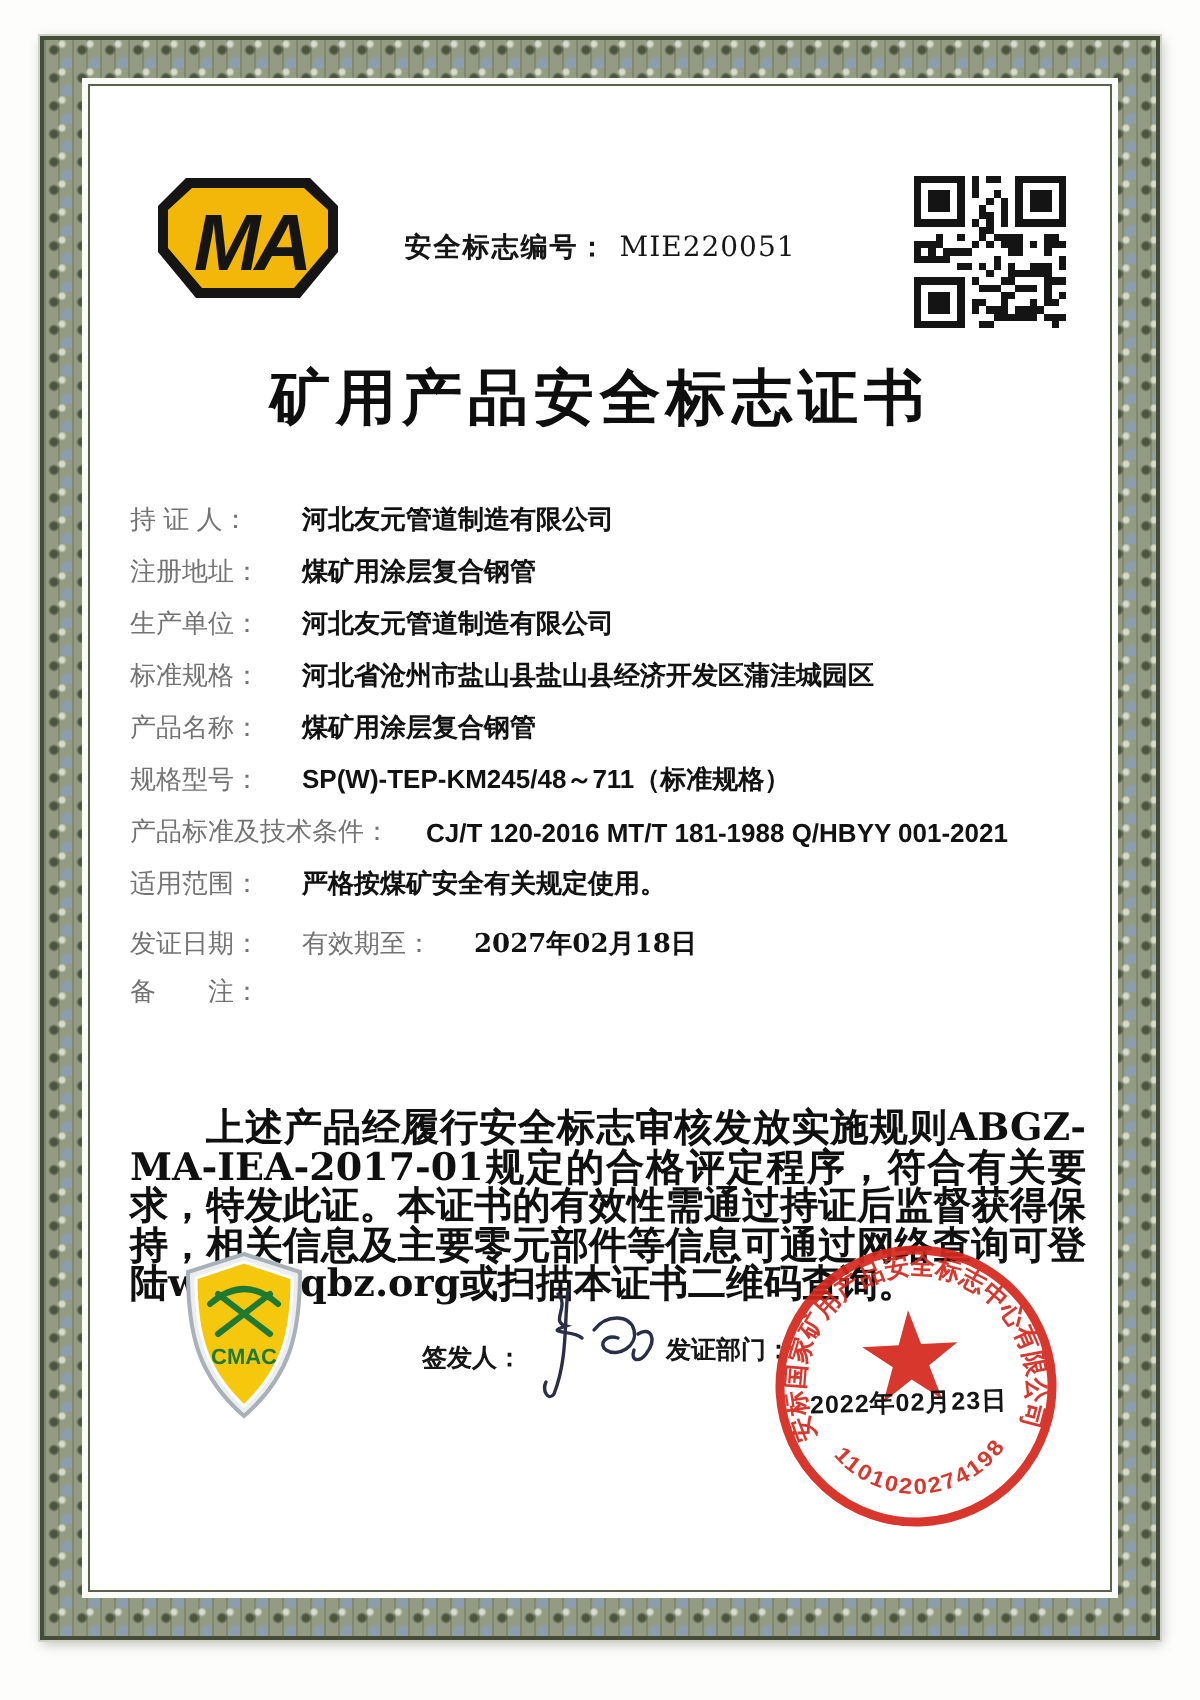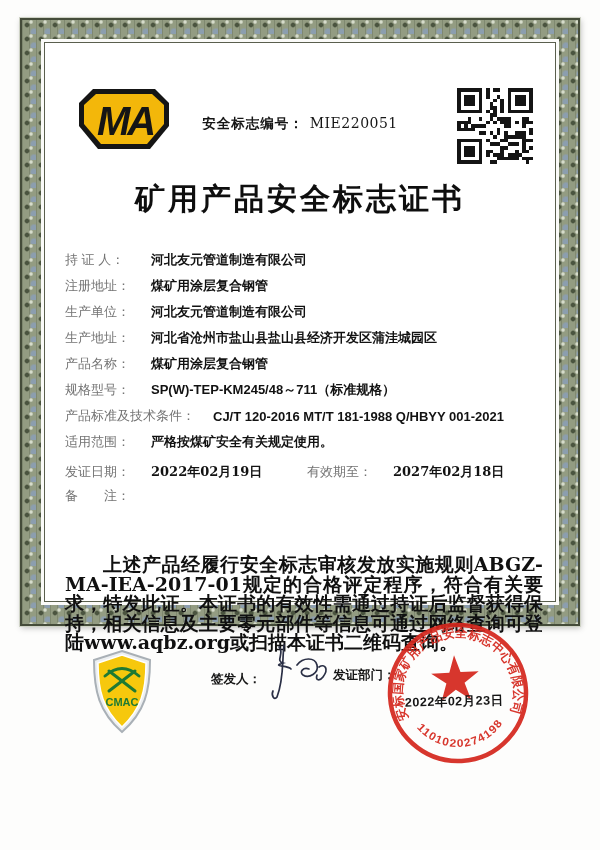--- a/index.html
+++ b/index.html
@@ -1,19 +1,19 @@
 <!DOCTYPE html>
 <html><head>
 <meta charset="utf-8">
 <style>
   html,body{margin:0;padding:0;background:#e8e8e8;}
   .page{position:relative;width:600px;height:850px;background:#fdfdfc;overflow:hidden;
         font-family:"Liberation Sans",sans-serif;color:#161616;}
   
-  .frame{position:absolute;left:20px;top:18px;width:560px;height:608px;box-sizing:border-box;
+  .frame{position:absolute;left:20px;top:18px;width:560px;height:802px;box-sizing:border-box;
     padding:22px;border:2px solid #454c3a;
     background-color:#939c82;
     background-image:
       radial-gradient(circle at 5px 5px, rgba(62,72,52,.85) 1.6px, rgba(62,72,52,0) 3px),
       radial-gradient(circle at 12px 12px, rgba(140,158,176,.95) 2.6px, rgba(140,158,176,0) 4.6px),
       radial-gradient(circle at 9px 2px, rgba(232,236,222,.8) 1.1px, rgba(232,236,222,0) 2.4px),
       repeating-linear-gradient(90deg, rgba(70,80,58,.25) 0 1px, rgba(0,0,0,0) 1px 7px);
     background-size:14px 14px,14px 14px,14px 14px,auto;
     box-shadow:0 0 0 1px #cfd3c6, 1px 2px 6px rgba(0,0,0,.25);}
   .sheet{position:relative;width:100%;height:100%;background:#fff;
@@ -36,21 +36,21 @@
   .row-wide .f-label{width:auto;margin-right:18px;}
   .latin .f-value{font-family:"Liberation Sans",sans-serif;letter-spacing:0;}
   .dates-row{display:flex;align-items:center;height:26px;margin-top:4px;}
   .d-iss-val{width:156px;flex:0 0 auto;}
   .remark-row{display:flex;align-items:flex-start;height:26px;margin-top:2px;}
 
   .statement{position:absolute;left:20px;top:512px;width:478px;
     font-family:"DejaVu Serif",serif;font-weight:bold;font-size:19px;line-height:19.5px;
     text-align:justify;text-indent:2em;color:#101010;}
 
-  .cmac{position:absolute;left:46px;top:606px;width:62px;height:86px;}
+  .cmac{position:absolute;left:46px;top:582px;width:62px;height:86px;}
   .signer-label{position:absolute;left:166px;top:628px;font-size:12.5px;font-weight:bold;}
   .signature{position:absolute;left:212px;top:596px;width:80px;height:64px;}
   .issuer-label{position:absolute;left:288px;top:624px;font-size:12.5px;font-weight:bold;}
 
   .seal{position:absolute;left:340px;top:577px;width:146px;height:146px;transform:rotate(-3deg);opacity:.93;}
   .seal-date{position:absolute;left:360px;top:650px;width:130px;font-size:12.5px;font-weight:bold;
     color:#151515;letter-spacing:.5px;transform:rotate(-1.5deg);}
 </style>
 </head>
 <body>
@@ -301,21 +301,21 @@
         </div>
         <div class="field-row">
           <span class="f-label">注册地址：</span>
           <span class="f-value">煤矿用涂层复合钢管</span>
         </div>
         <div class="field-row">
           <span class="f-label">生产单位：</span>
           <span class="f-value">河北友元管道制造有限公司</span>
         </div>
         <div class="field-row">
-          <span class="f-label">生产地址：</span>
+          <span class="f-label">标准规格：</span>
           <span class="f-value">河北省沧州市盐山县盐山县经济开发区蒲洼城园区</span>
         </div>
         <div class="field-row">
           <span class="f-label">产品名称：</span>
           <span class="f-value">煤矿用涂层复合钢管</span>
         </div>
         <div class="field-row latin">
           <span class="f-label">规格型号：</span>
           <span class="f-value">SP(W)-TEP-KM245/48～711（标准规格）</span>
         </div>
@@ -323,21 +323,20 @@
           <span class="f-label">产品标准及技术条件：</span>
           <span class="f-value">CJ/T 120-2016 MT/T 181-1988 Q/HBYY 001-2021</span>
         </div>
         <div class="field-row">
           <span class="f-label">适用范围：</span>
           <span class="f-value">严格按煤矿安全有关规定使用。</span>
         </div>
 
         <div class="dates-row">
           <span class="f-label">发证日期：</span>
-          <span class="f-value d-iss-val">2022年02月19日</span>
           <span class="f-label">有效期至：</span>
           <span class="f-value">2027年02月18日</span>
         </div>
 
         <div class="remark-row">
           <span class="f-label">备　　注：</span>
           <span class="f-value"></span>
         </div>
       </div>
 

